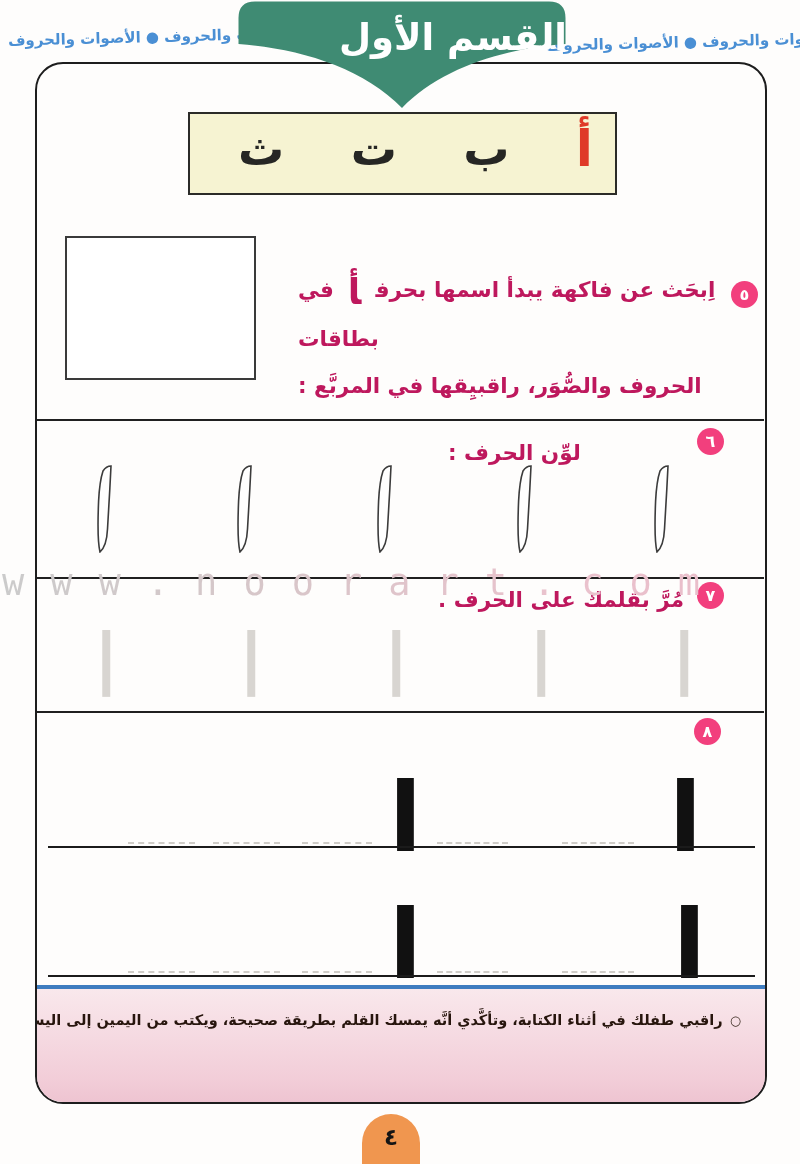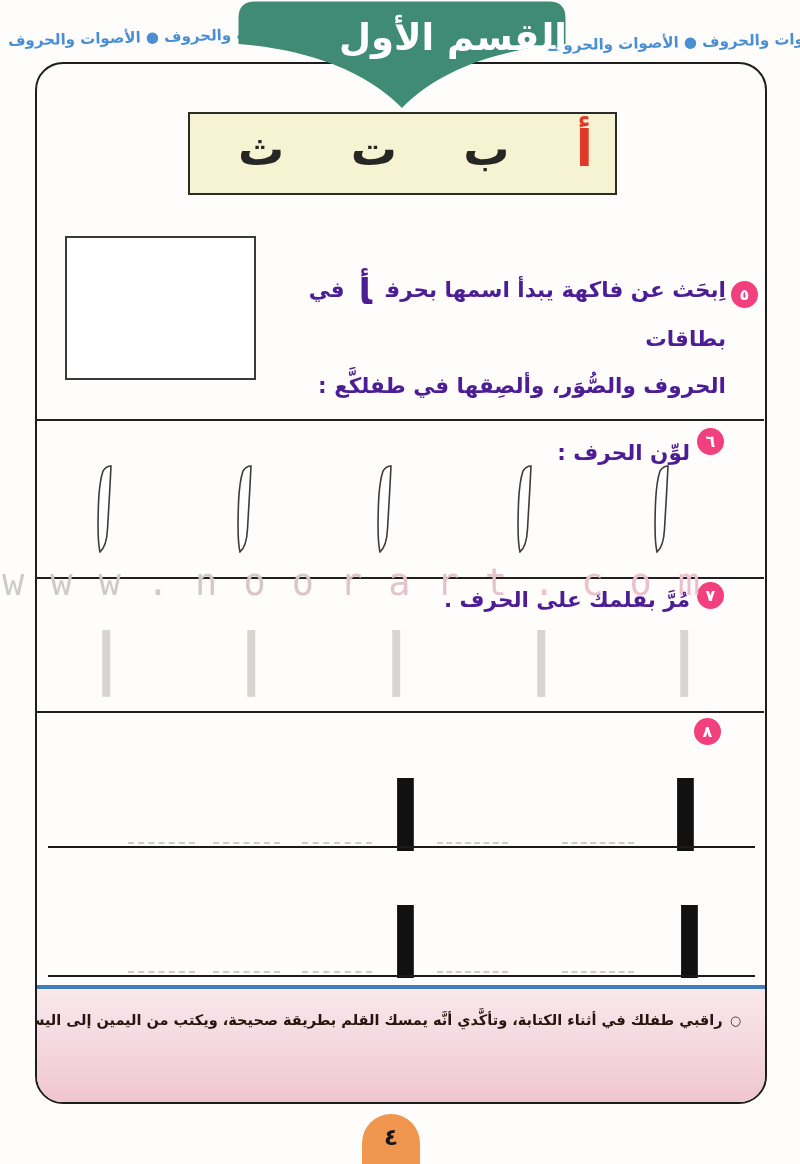--- a/index.html
+++ b/index.html
@@ -39,22 +39,22 @@
   
   .badge { position:absolute; width:27px; height:27px; border-radius:50%; background:#f23f7d;
            color:#ffffff; font-size:16px; font-weight:bold; text-align:center;
            line-height:27px; z-index:6; }
   #badge-5 { left:731px; top:281px; }
   #badge-6 { left:697px; top:428px; }
   #badge-7 { left:697px; top:582px; }
   #badge-8 { left:694px; top:718px; }
 
   
-  .ex-text { position:absolute; direction:rtl; text-align:right; font-weight:bold;
-             color:#4c1d95; font-size:21.5px; z-index:3; }
+  .ex-text { position:absolute; direction:rtl; text-align:left; font-weight:bold;
+             color:#be185d; font-size:21.5px; z-index:3; }
   #ex5-text { left:298px; top:266px; width:428px; line-height:47px; }
   #ex5-text .big-letter { font-size:36px; vertical-align:-7px; margin:0 14px; font-weight:bold; }
   #ex6-text { left:448px; top:440px; width:242px; }
   #ex7-text { left:438px; top:587px; width:252px; }
   #ex8-text { left:408px; top:719px; width:282px; }
 
   .divider { position:absolute; left:37px; width:727px; height:2px; background:#202020; }
   #div-1 { top:419px; } #div-2 { top:577px; } #div-3 { top:711px; }
 
   
@@ -111,21 +111,21 @@
     <span class="letter hl">أ</span>
     <span class="letter">ب</span>
     <span class="letter">ت</span>
     <span class="letter">ث</span>
   </div>
 
   <div class="paste-square"></div>
   <div class="badge" id="badge-5">٥</div>
   <div class="ex-text" id="ex5-text">
     <span>اِبحَث عن فاكهة يبدأ اسمها بحرف</span><span class="big-letter">أ</span><span>في بطاقات</span>
-    <div>الحروف والصُّوَر، وألصِقها في طفلكَّع :</div>
+    <div>الحروف والصُّوَر، راقبيِقها في المربَّع :</div>
   </div>
 
   <div class="divider" id="div-1"></div>
 
   <div class="badge" id="badge-6">٦</div>
   <div class="ex-text" id="ex6-text">لوِّن الحرف :</div>
 
   <svg class="outline-alif" style="left:91px" viewBox="0 0 24 88">
       <path d="M12,6 C14,3 17,1 20,1 C19,22 17.5,48 16.5,64 C16,75 13.5,83 9,87 C6.8,78 6.8,55 7.6,36 C8.2,24 10,12 12,6 Z" fill="#ffffff" stroke="#3c3c3c" stroke-width="1.6"></path>
     </svg>

